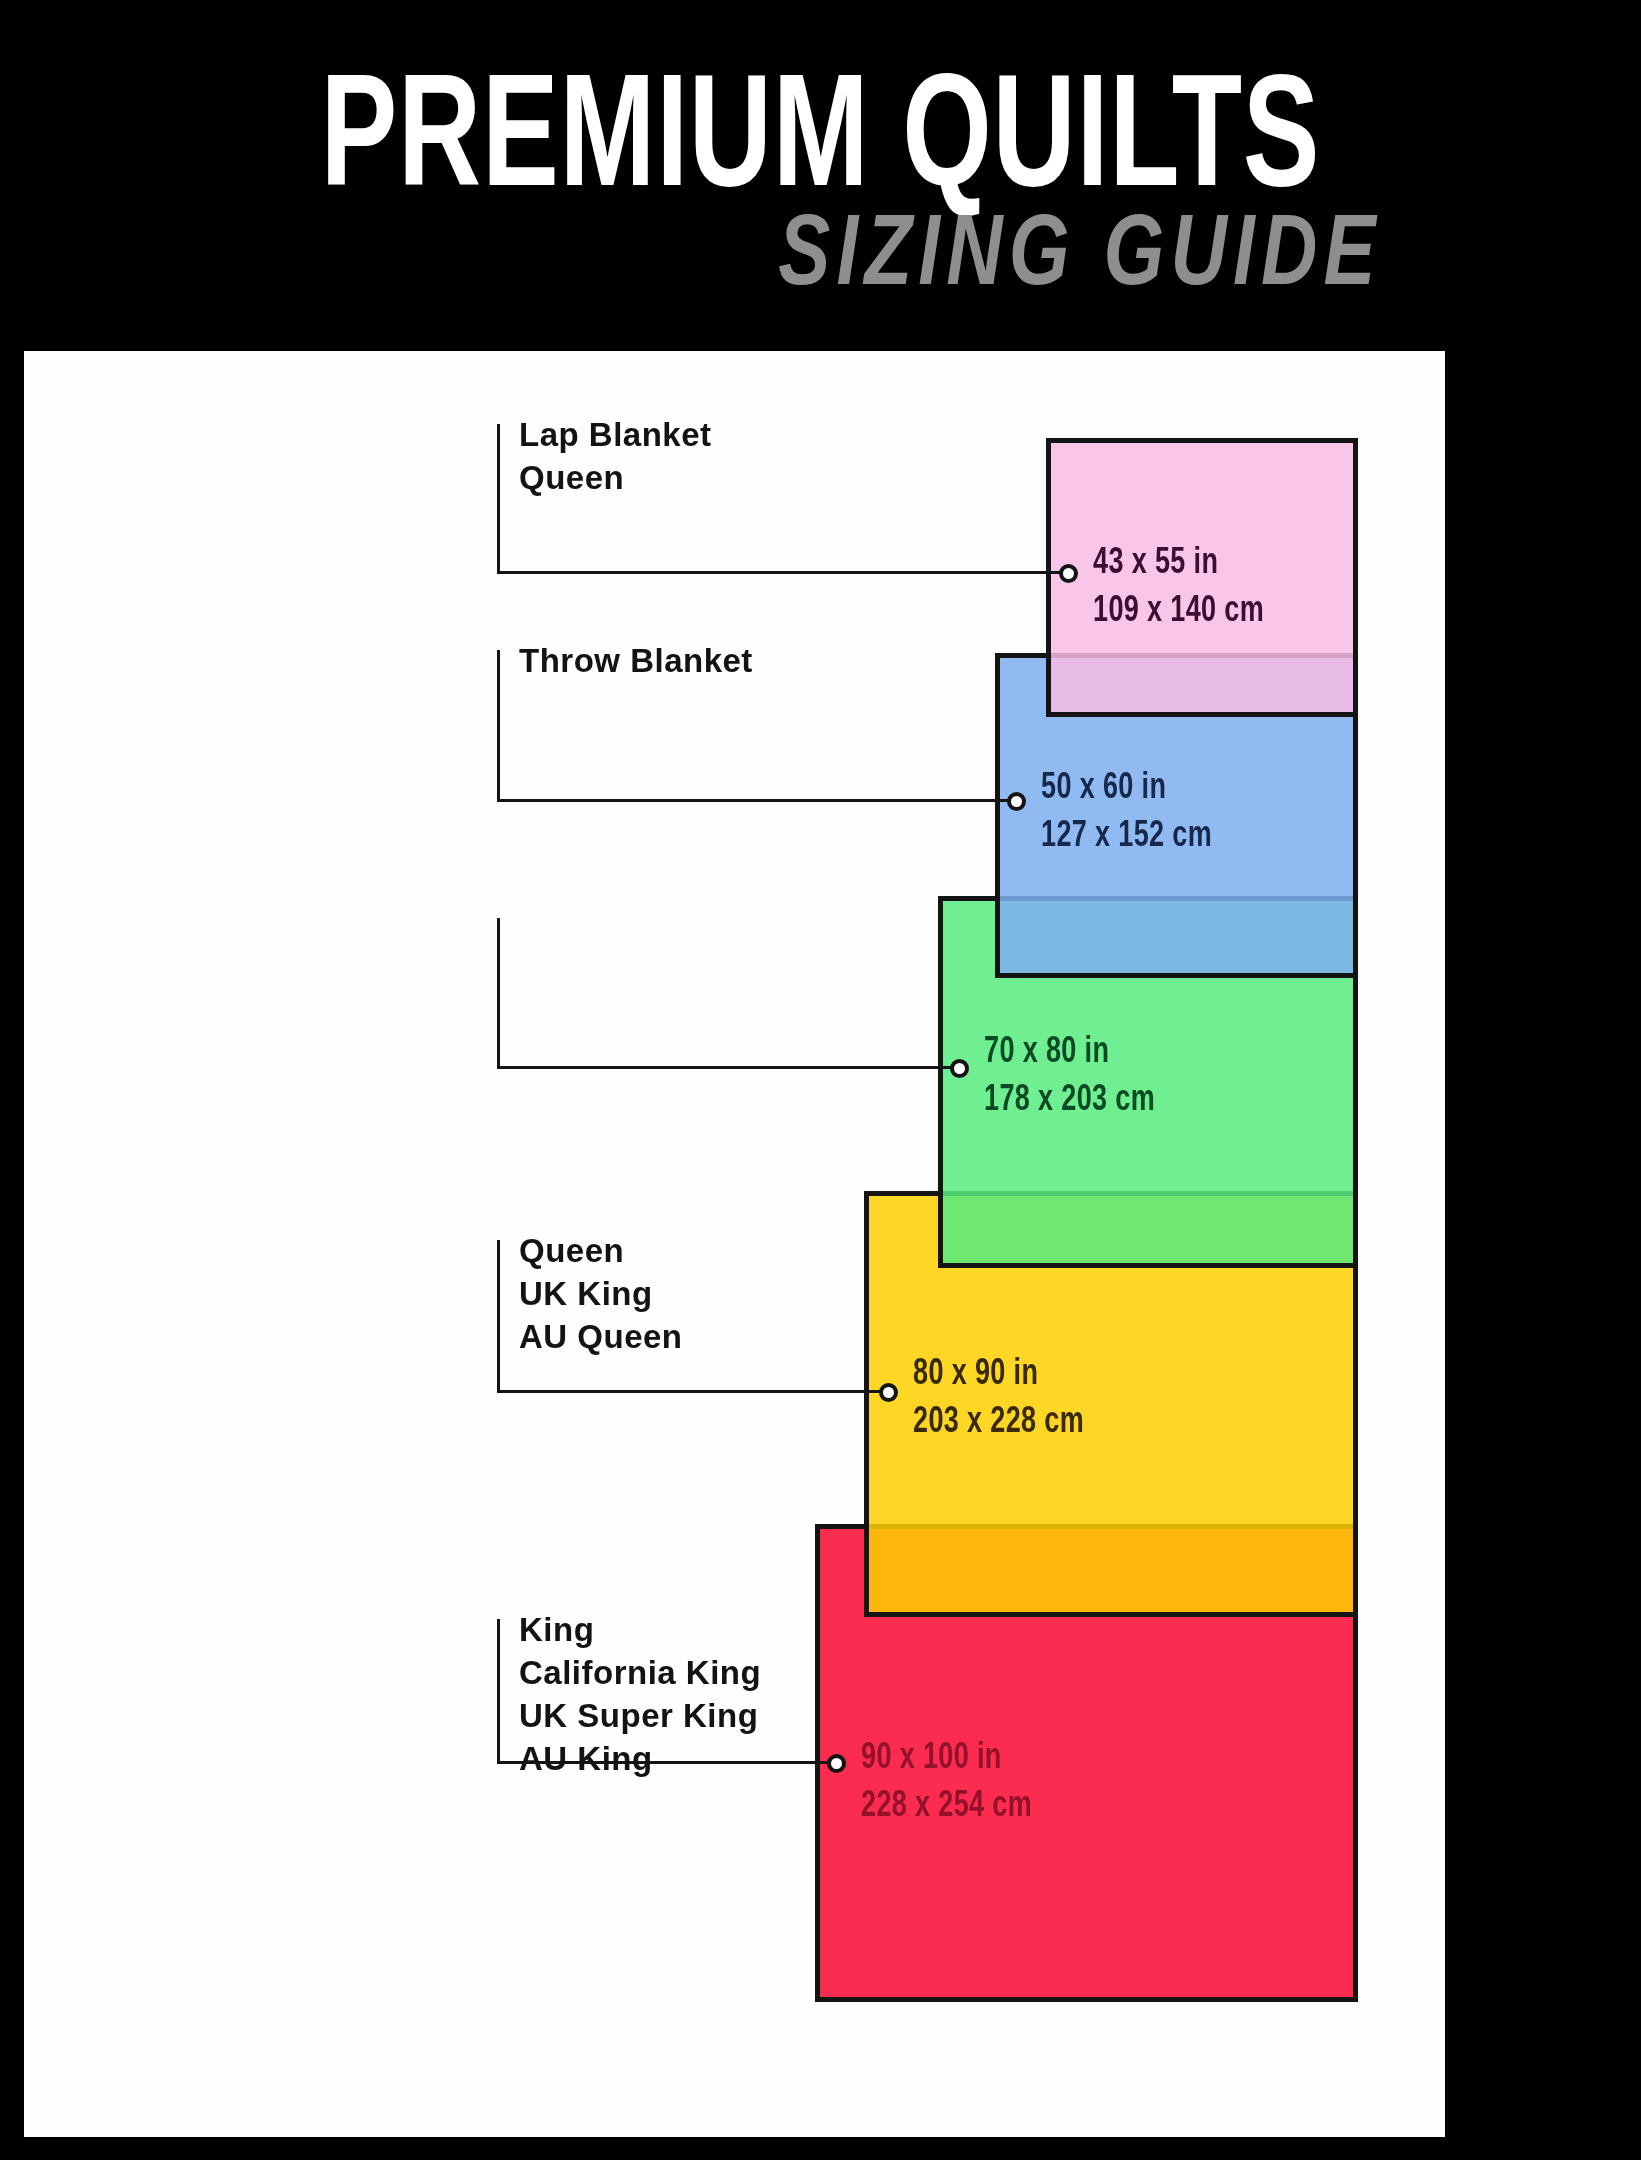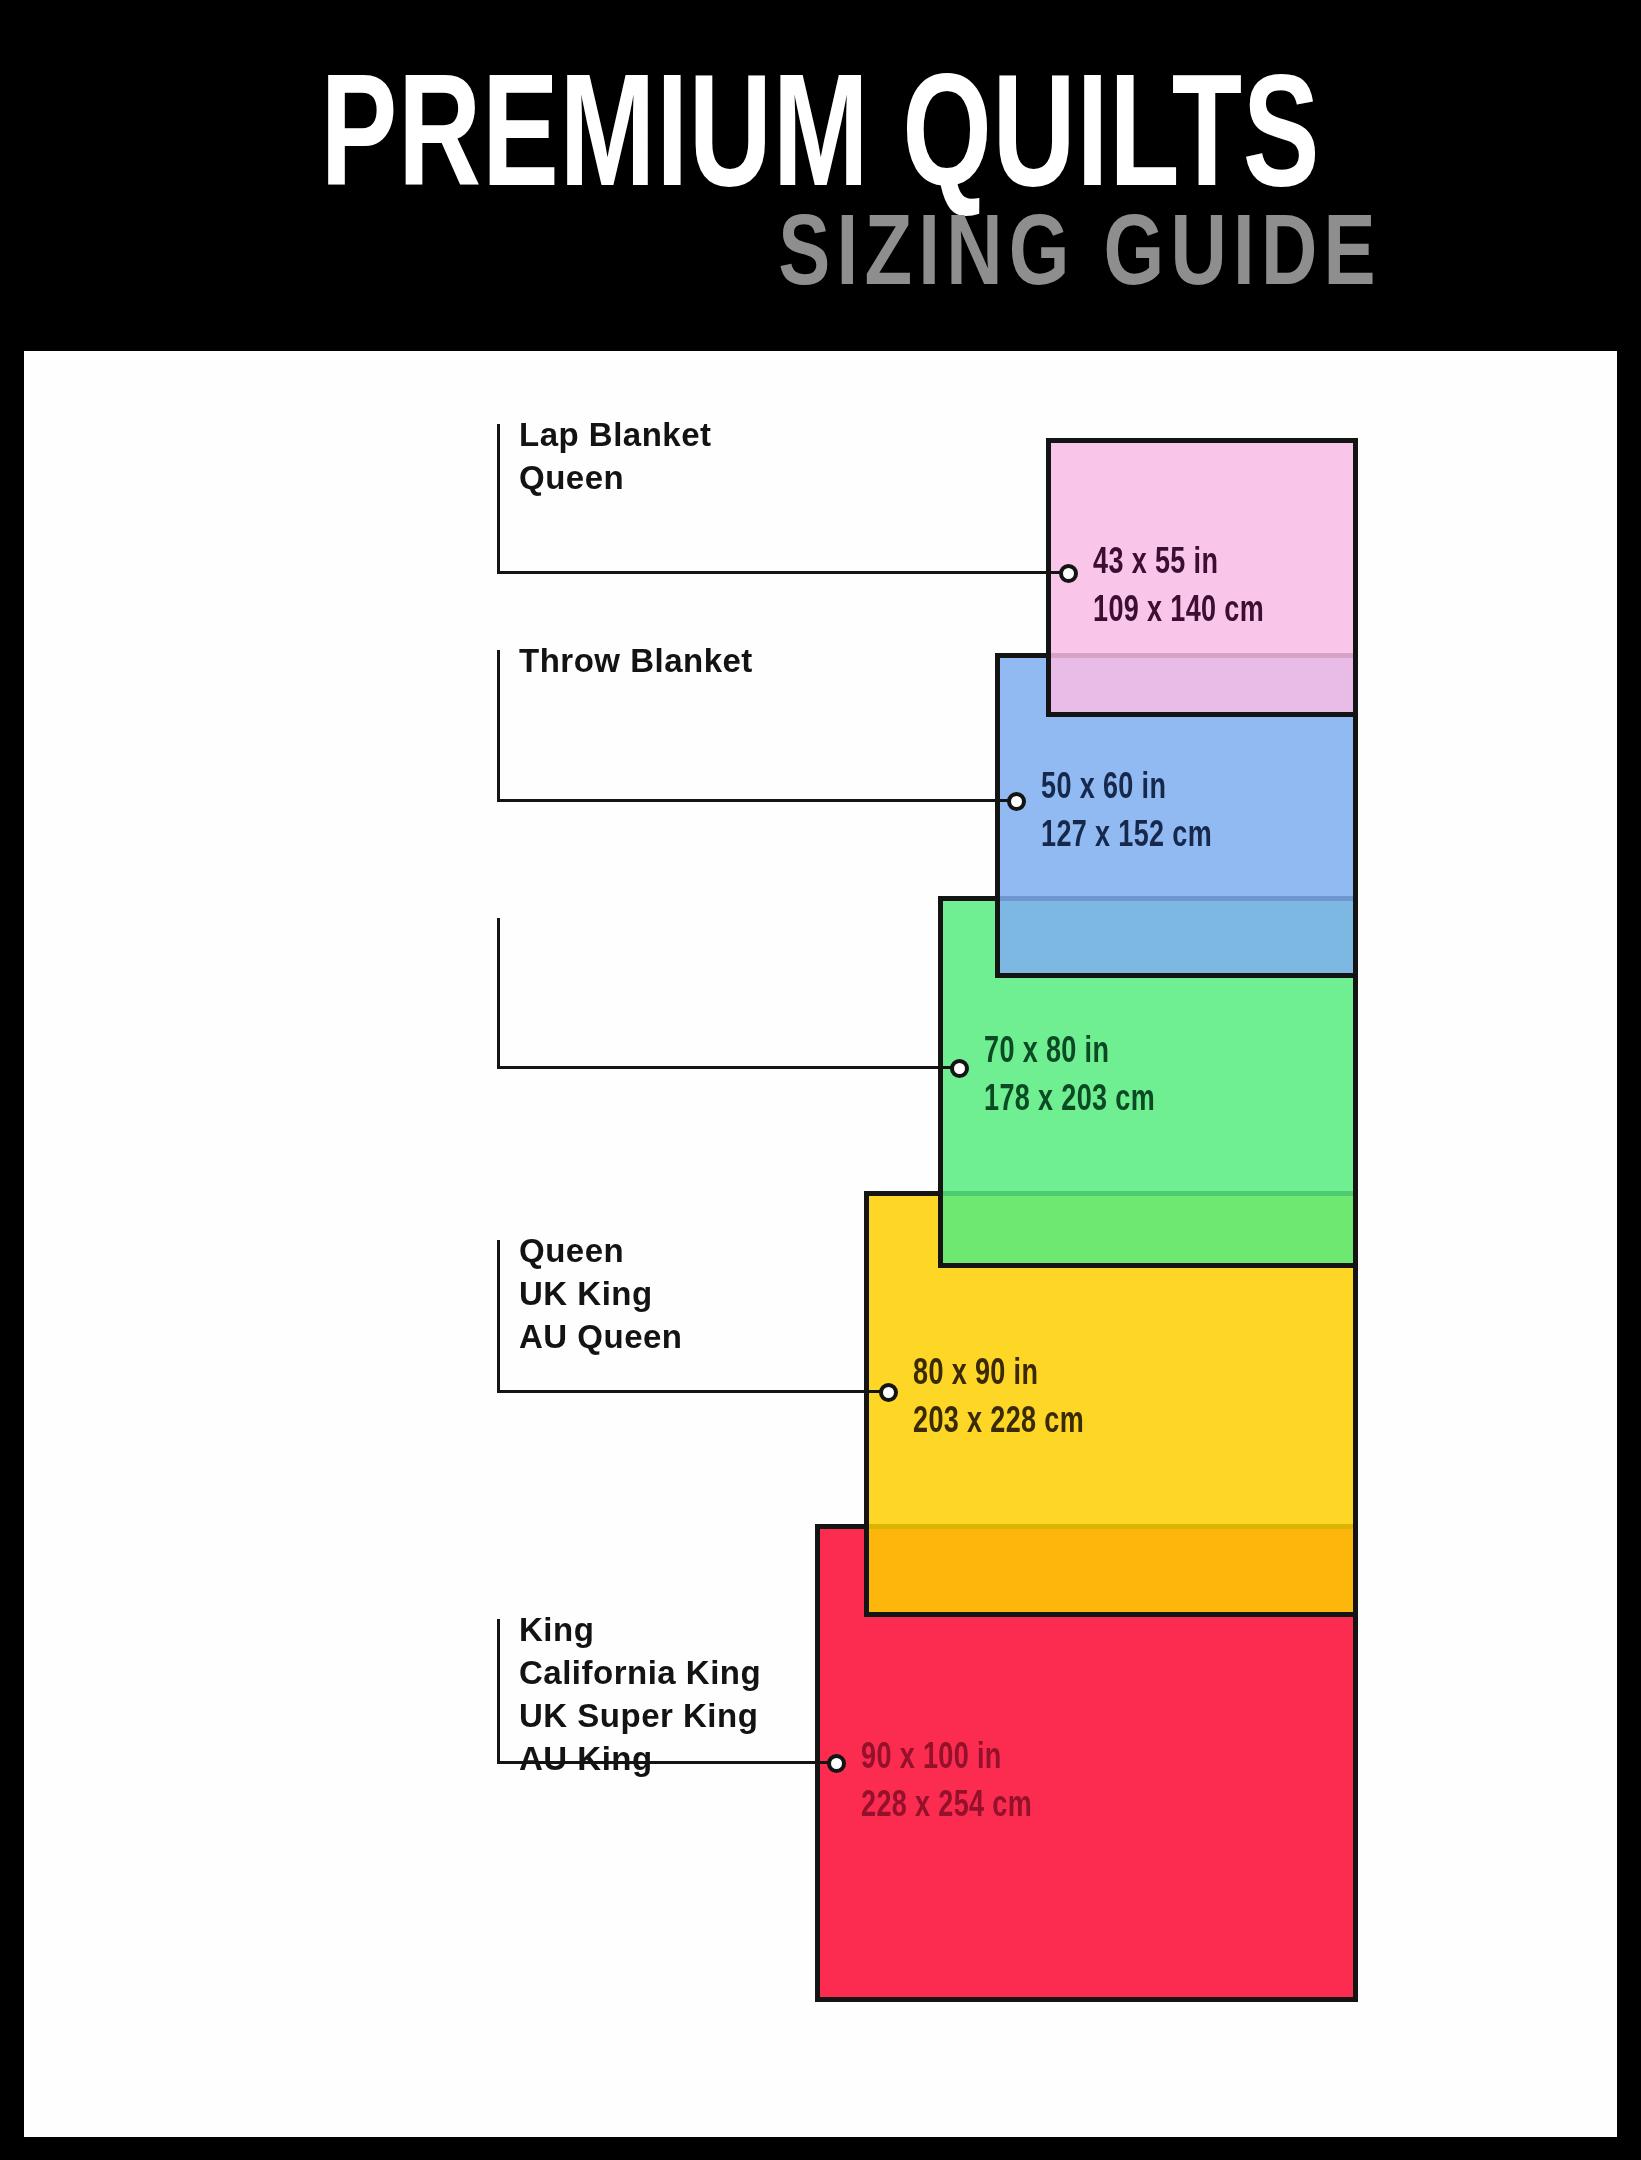--- a/index.html
+++ b/index.html
@@ -17,28 +17,28 @@
   .title {
     position: absolute; left: 0; top: 50px; width: 100%;
     text-align: center; color: #fff;
     font-size: 160px; font-weight: 700; line-height: 1;
     letter-spacing: 1px; white-space: nowrap;
   }
   .title .squeeze { display: inline-block; transform: scaleX(0.72); transform-origin: 50% 50%; }
   .subtitle {
     position: absolute; right: 259px; top: 199px;
     color: #8e8e8e; font-size: 100px; font-weight: 700; line-height: 1;
-    letter-spacing: 8px; white-space: nowrap;
+    letter-spacing: 8px; white-space: nowrap; font-style: italic;
   }
   .subtitle .squeeze { display: inline-block; transform: scaleX(0.78); transform-origin: 100% 50%; }
 
   
   .canvas {
     position: absolute; left: 24px; top: 351px;
-    width: 1593px; height: 1786px;
+    width: 1421px; height: 1786px;
     background: #fefefe;
   }
 
   
   .rect { position: absolute; border: 5px solid #141414; }
   .rect-0 { left: 1022px; top:   87px; width: 312px; height: 279px; z-index: 50; }
   .rect-1 { left:  971px; top:  302px; width: 363px; height: 325px; z-index: 40; }
   .rect-2 { left:  914px; top:  545px; width: 420px; height: 372px; z-index: 30; }
   .rect-3 { left:  840px; top:  840px; width: 494px; height: 426px; z-index: 20; }
   .rect-4 { left:  791px; top: 1173px; width: 543px; height: 478px; z-index: 10; }

